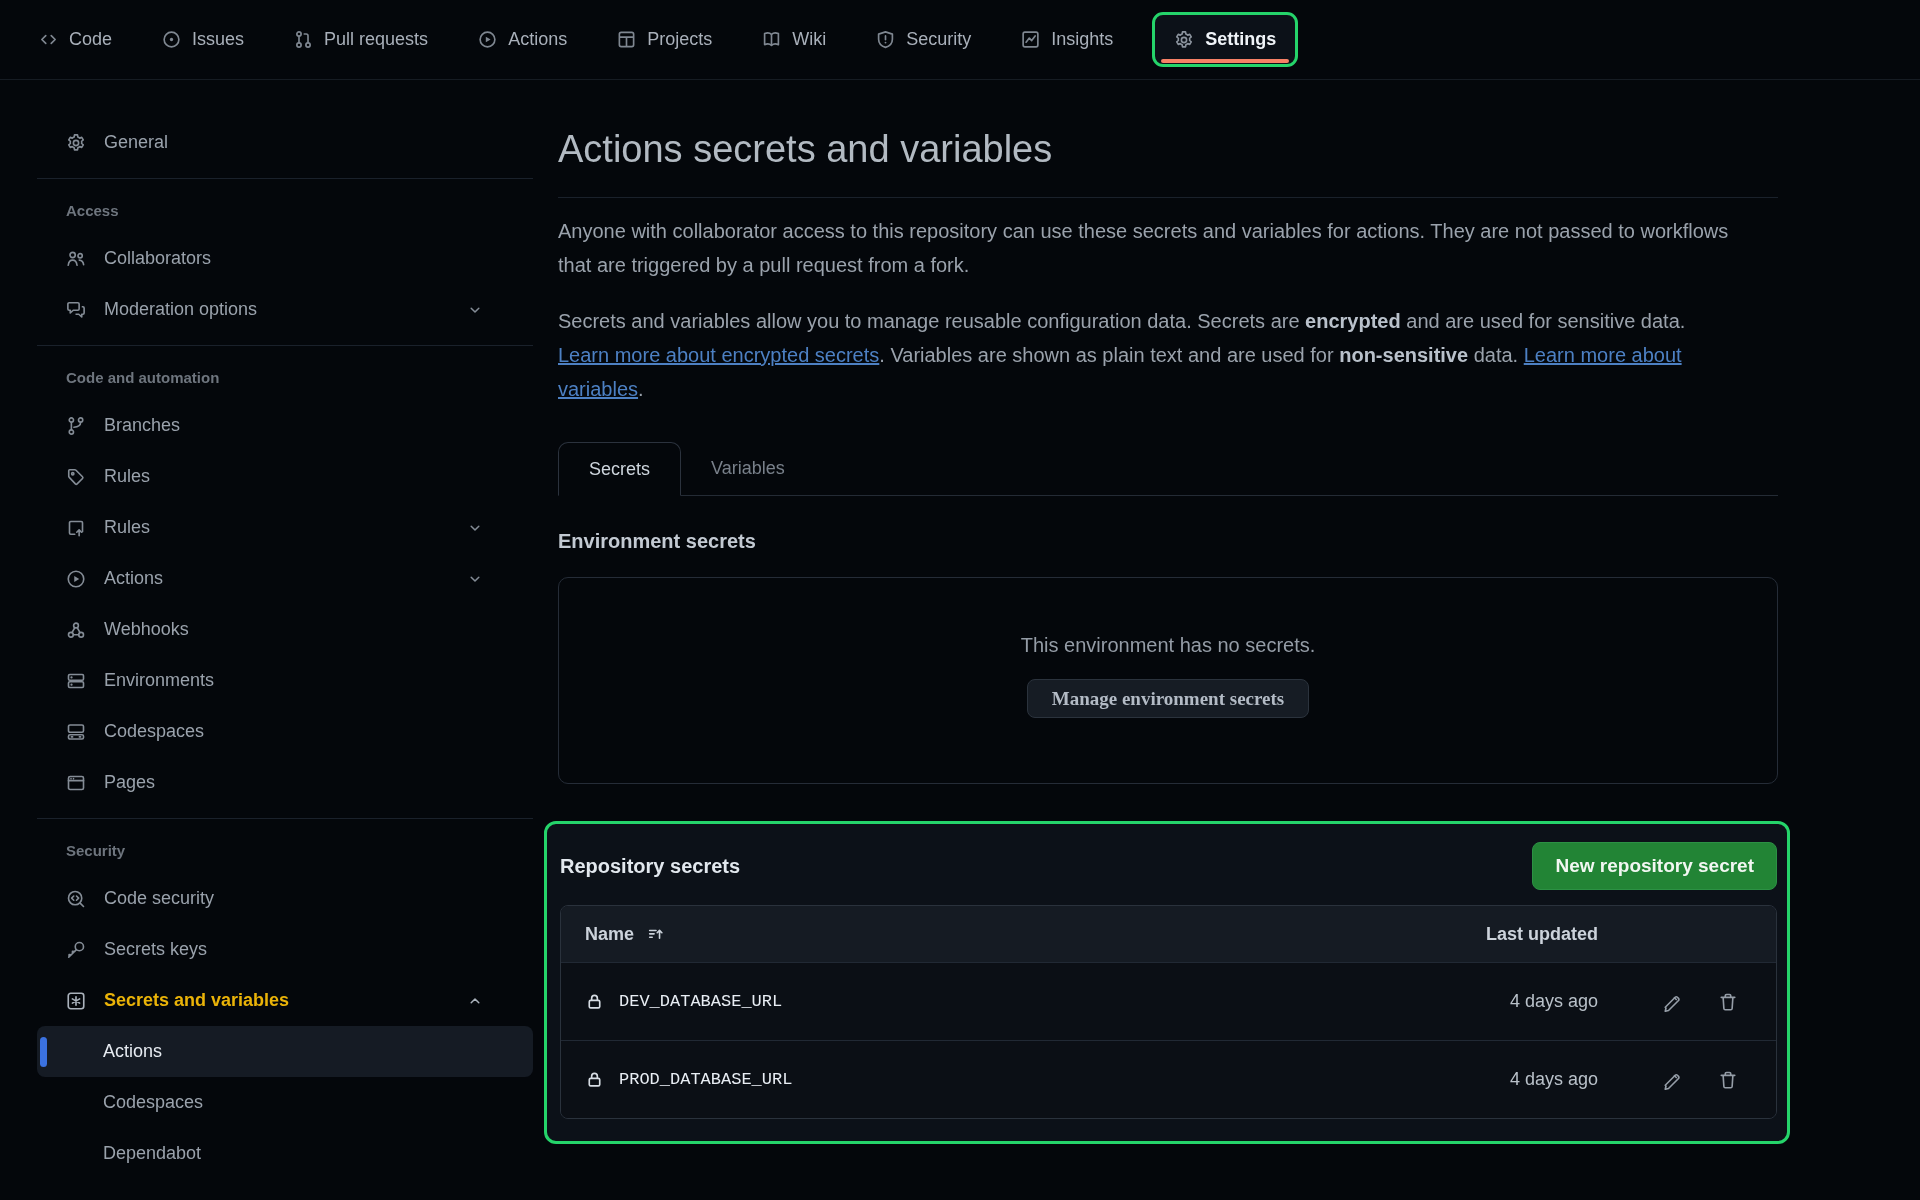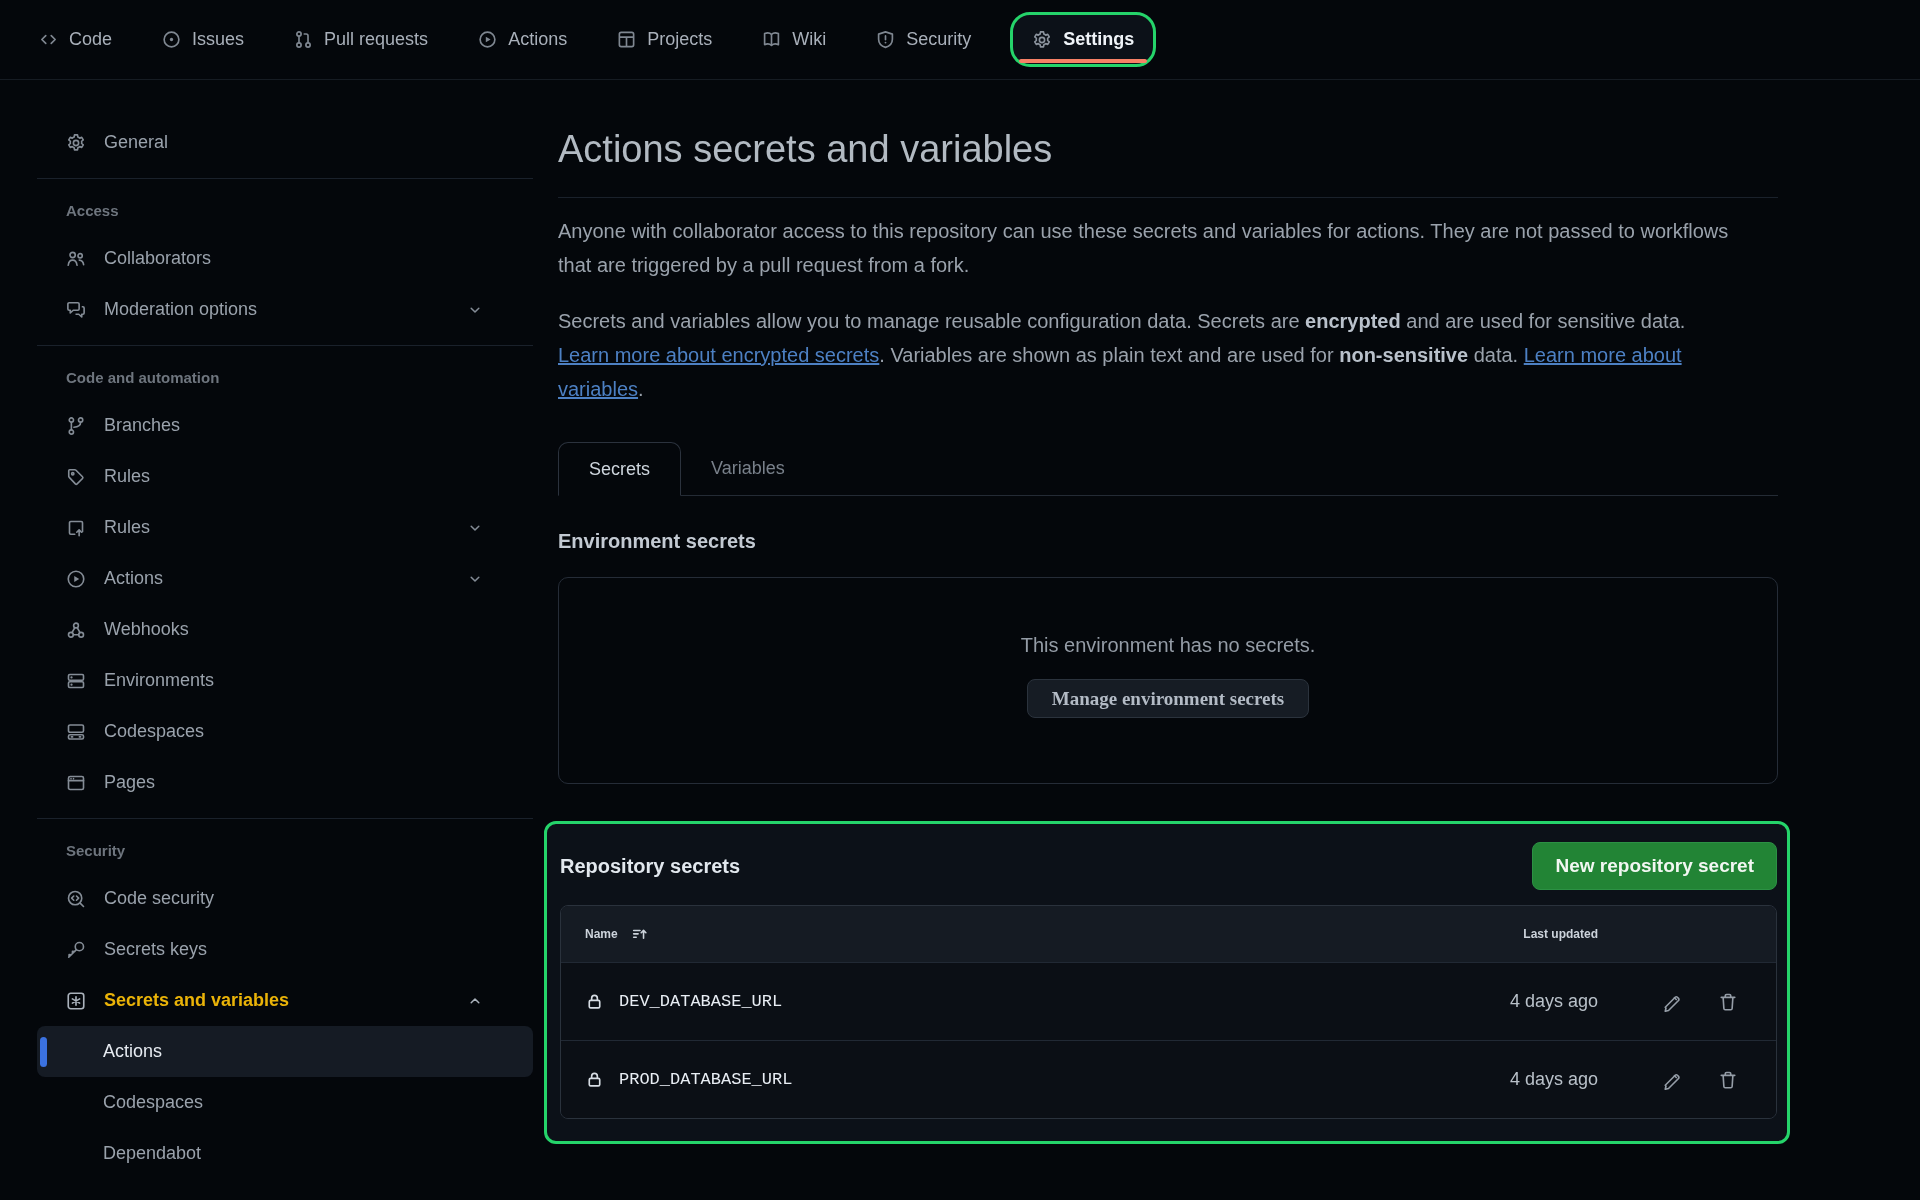--- a/index.html
+++ b/index.html
@@ -9,21 +9,21 @@
   svg { display:block; }
   .ico { display:flex; align-items:center; justify-content:center; flex:0 0 auto; }
 
   
   .topnav { position:absolute; top:0; left:0; right:0; height:80px; display:flex;
     align-items:center; padding:0 14px; border-bottom:1px solid #161c23; }
   .nav-item { display:flex; align-items:center; gap:11px; padding:0 25px; height:100%;
     color:#a9b0ba; font-size:18px; text-decoration:none; cursor:pointer; }
   .nav-item .ico { color:#7f8791; }
   .nav-settings-box { position:relative; display:flex; align-items:center; gap:11px;
-    margin-left:14px; padding:14px 19px; border:3px solid #25d46a; border-radius:20px;
+    margin-left:14px; padding:14px 19px; border:3px solid #25d46a; border-radius:11px;
     background:#0c1118; }
   .nav-settings-box .ico { color:#8b939d; }
   .nav-settings-label { color:#f0f4f8; font-weight:700; font-size:18px; }
   .settings-underline { position:absolute; left:6px; right:6px; bottom:1px; height:4px;
     background:#f78166; border-radius:2px; }
 
   
   .sidebar { position:absolute; top:117px; left:37px; width:496px; }
   .side-item { position:relative; display:flex; align-items:center; height:51px;
     padding:0 30px 0 29px; border-radius:8px; color:#9aa2ac; font-size:18px; cursor:pointer; }
@@ -72,21 +72,21 @@
   .repo-head { display:flex; align-items:center; justify-content:space-between;
     margin-top:18px; height:48px; }
   .repo-head h2 { font-size:20px; font-weight:700; color:#e2e8ee; }
   .btn-primary { height:48px; padding:0 22px; background:#228435; border:1px solid #2c9144;
     border-radius:8px; color:#f2f7f2; font-weight:700; font-size:19px;
     font-family:inherit; cursor:pointer; }
 
   .secrets-table { margin-top:15px; border:1px solid #2a323c; border-radius:8px; overflow:hidden; }
   .t-head { height:56px; background:#151b23; display:grid;
     grid-template-columns:1fr 150px 178px; align-items:center; padding-left:24px;
-    font-size:12px; font-weight:700; color:#ccd3db; }
+    font-size:18px; font-weight:700; color:#ccd3db; }
   .t-head .name-cell { display:flex; align-items:center; gap:13px; }
   .t-head .sort { color:#ccd3db; cursor:pointer; }
   .t-head .updated { justify-self:end; }
   .t-row { height:78px; border-top:1px solid #212934; background:#0b0f15; display:grid;
     grid-template-columns:1fr 150px 178px; align-items:center; padding-left:24px; }
   .t-row .name-cell { display:flex; align-items:center; }
   .t-row .lock { color:#d6dce3; }
   .t-row .secret-name { margin-left:15px; font-family:"Liberation Mono", monospace;
     font-size:17px; color:#e9eef4; }
   .t-row .updated { justify-self:end; color:#b9c1c9; font-size:18px; }
@@ -157,20 +157,29 @@
   <a class="nav-item">
     <span class="ico">
       <svg width="19" height="19" viewBox="0 0 16 16" fill="none" stroke="currentColor" stroke-width="1.4" stroke-linejoin="round">
           <path d="M8 1.6 13.8 3.5v4.2c0 3.5-2.3 5.8-5.8 6.9-3.5-1.1-5.8-3.4-5.8-6.9V3.5Z"></path>
           <path d="M8 5v3.2" stroke-linecap="round"></path>
           <circle cx="8" cy="10.6" r=".8" fill="currentColor" stroke="none"></circle>
         </svg>
     </span>
     <span>Security</span>
   </a>
+  <a class="nav-item">
+    <span class="ico">
+      <svg width="19" height="19" viewBox="0 0 16 16" fill="none" stroke="currentColor" stroke-width="1.4" stroke-linecap="round" stroke-linejoin="round">
+          <rect x="1.8" y="1.8" width="12.4" height="12.4" rx="1.5"></rect>
+          <path d="M4.3 10.3 7 6.8l2 2.1 2.9-3.9"></path>
+        </svg>
+    </span>
+    <span>Insights</span>
+  </a>
   <div class="nav-settings-box">
     <span class="ico">
       <svg width="20" height="20" viewBox="0 0 16 16" fill="none" stroke="currentColor" stroke-width="1.3" stroke-linejoin="round">
           <path d="M6.8 1.5h2.4l.3 1.7a5 5 0 0 1 1.5.9l1.6-.6 1.2 2-1.3 1.1a5 5 0 0 1 0 1.8l1.3 1.1-1.2 2-1.6-.6a5 5 0 0 1-1.5.9l-.3 1.7H6.8l-.3-1.7a5 5 0 0 1-1.5-.9l-1.6.6-1.2-2 1.3-1.1a5 5 0 0 1 0-1.8L2.2 5.5l1.2-2 1.6.6a5 5 0 0 1 1.5-.9Z"></path>
           <circle cx="8" cy="8" r="2.1"></circle>
         </svg>
     </span>
     <span class="nav-settings-label">Settings</span>
     <span class="settings-underline"></span>
   </div>

